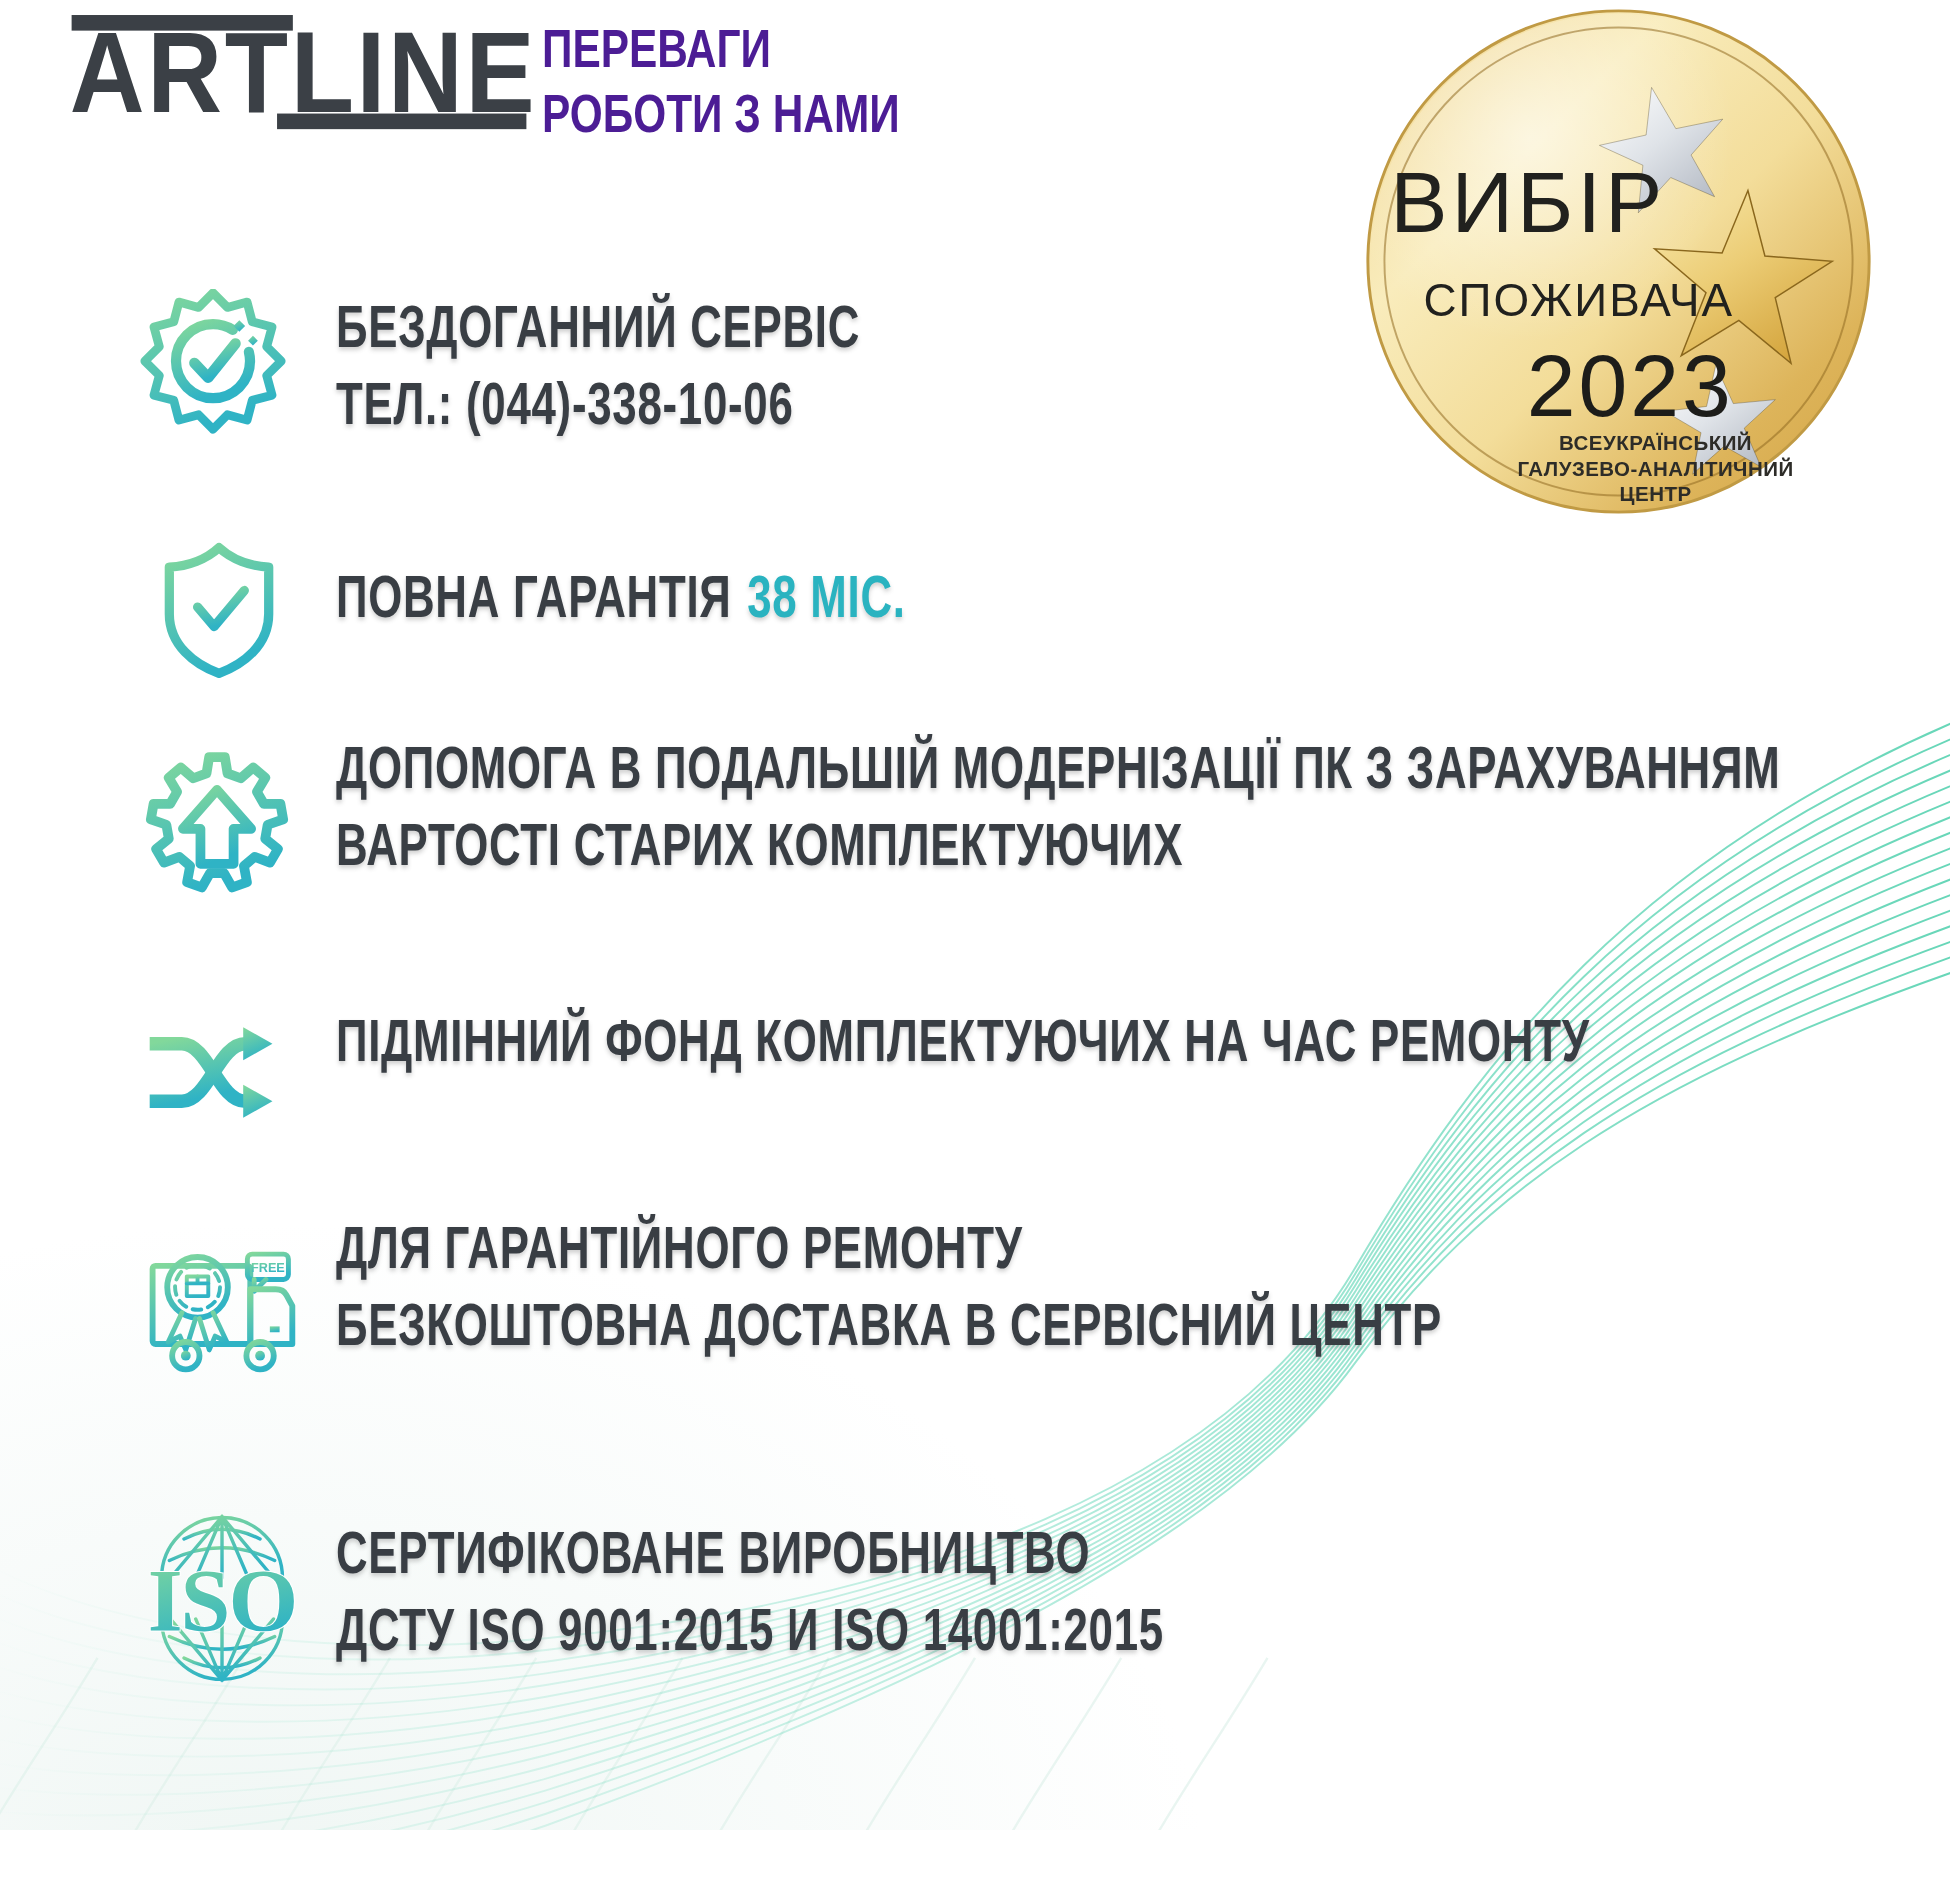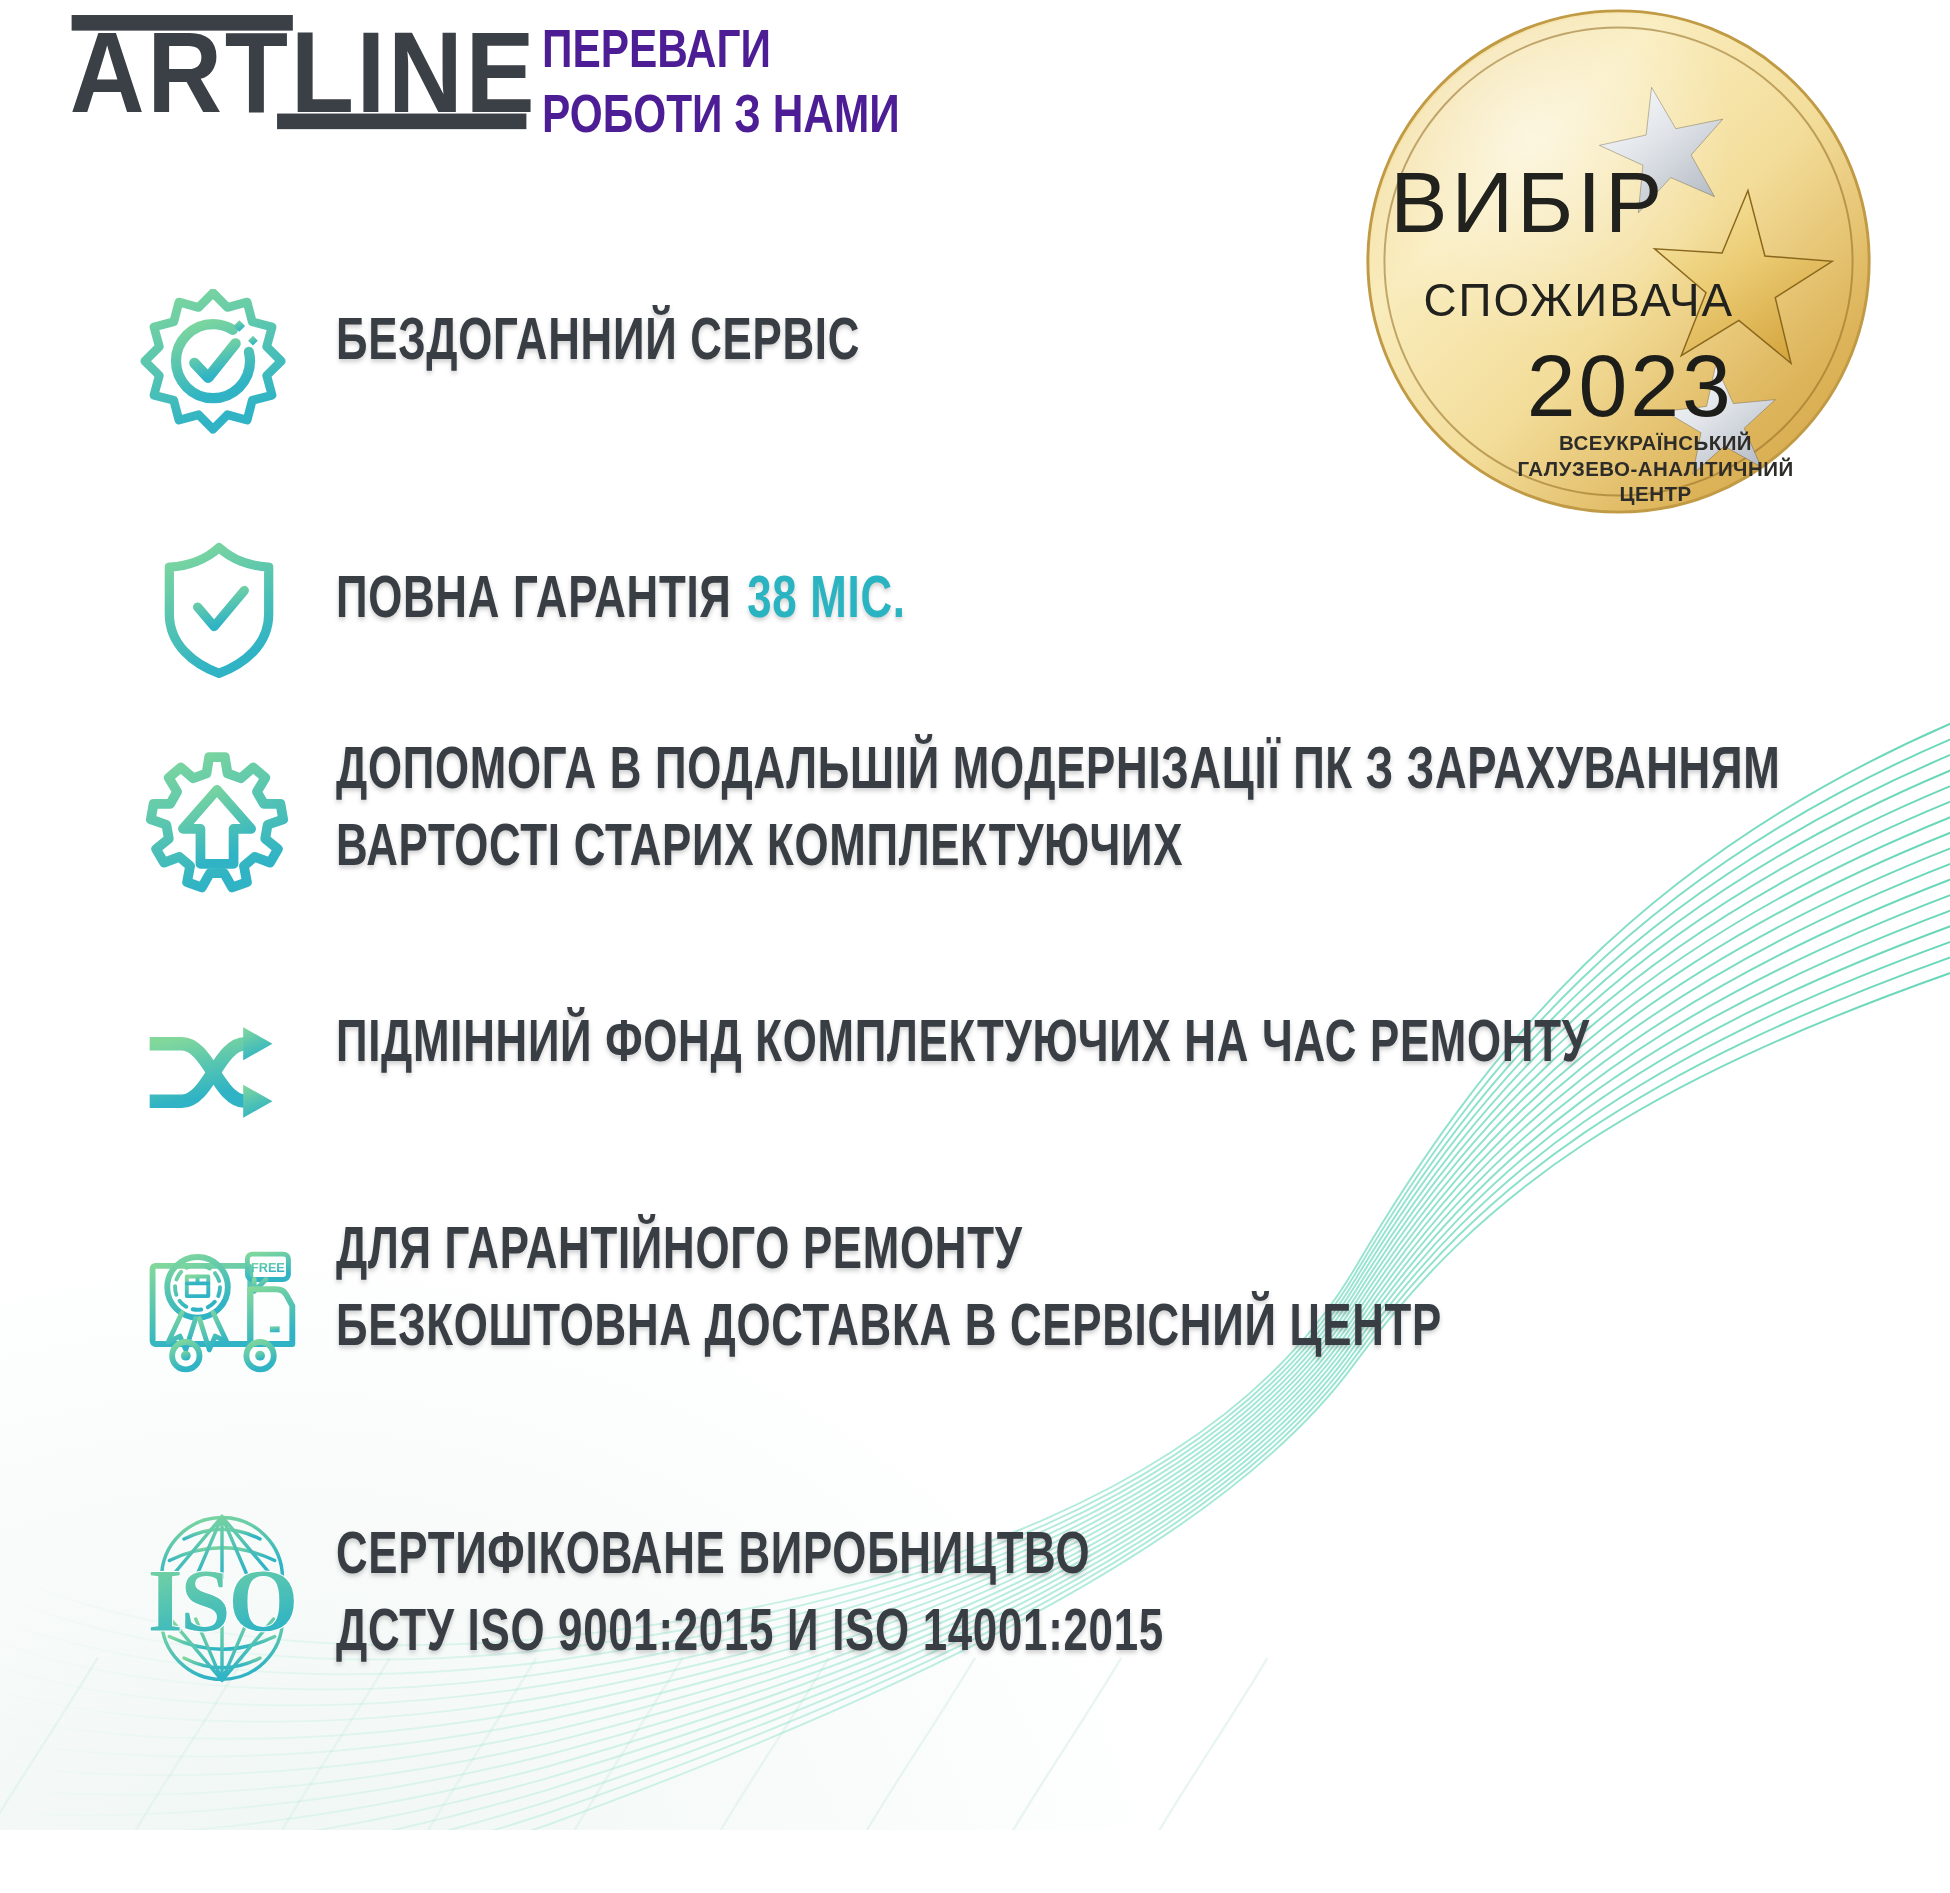--- a/index.html
+++ b/index.html
@@ -13,21 +13,21 @@
           font-size:53px;line-height:65px;}
   .cndh{display:block;transform:scaleX(.8);transform-origin:0 50%;white-space:nowrap;}
   .medal-svg{position:absolute;left:1363px;top:5.9px;z-index:2;}
   .bicon{position:absolute;z-index:3;}
   .btxt{position:absolute;left:336px;z-index:3;color:#393e44;font-weight:bold;letter-spacing:1px;}
   .bl{font-size:60px;line-height:77px;text-shadow:0 2.9px 4.9px rgba(70,70,70,.25);}
   .cnd{display:inline-block;transform:scaleX(.73);transform-origin:0 50%;white-space:nowrap;}
   .accent{color:#2ab3c0;margin-left:21.5px;}
   .i1{left:138px;top:289px}.i2{left:144px;top:534px}.i3{left:142px;top:747px}
   .i4{left:138px;top:997px}.i5{left:135px;top:1215px}.i6{left:137px;top:1500px}
-  .t1{top:300px}.t2{top:558px}.t3{top:729px}.t4{top:1002px}.t5{top:1209px}.t6{top:1514px}
+  .t1{top:288px}.t2{top:558px}.t3{top:729px}.t4{top:1002px}.t5{top:1209px}.t6{top:1514px}
   .med-big{font-size:88px;font-weight:500;letter-spacing:4px;fill:#21211e;}
   .med-mid{font-size:47px;font-weight:500;letter-spacing:2px;fill:#21211e;}
   .med-year{font-size:90px;font-weight:500;letter-spacing:3px;fill:#1d1d1a;}
   .med-org{font-size:21px;font-weight:600;fill:#2d2c28;letter-spacing:.5px;}
   .free-txt{font-size:13px;font-weight:bold;}
   .iso-txt{font-size:92px;font-weight:bold;font-family:"Liberation Serif",serif;letter-spacing:-2px;}
 </style>
 </head>
 <body>
 
@@ -137,20 +137,21 @@
     <g fill="none" stroke="url(#ig)" stroke-linejoin="round" stroke-linecap="round">
       <polygon stroke-width="9" points="77.0,4.0 91.8,18.9 112.0,13.4 117.3,33.7 137.6,39.0 132.1,59.2 147.0,74.0 132.1,88.8 137.6,109.0 117.3,114.3 112.0,134.6 91.8,129.1 77.0,144.0 62.2,129.1 42.0,134.6 36.7,114.3 16.4,109.0 21.9,88.8 7.0,74.0 21.9,59.2 16.4,39.0 36.7,33.7 42.0,13.4 62.2,18.9"></polygon>
       <circle cx="77" cy="74" r="38" stroke-width="10.5" pathLength="100" stroke-dasharray="84 12"></circle>
       <polyline points="58,76 72,91 100,56" stroke-width="11"></polyline>
     </g>
     <polygon points="104,32 110,38 104,44 98,38" fill="url(#ig)"></polygon>
     <polygon points="118,48 123,53 118,58 113,53" fill="url(#ig)"></polygon>
   </svg>
   <div class="btxt t1">
     <div class="bl"><span class="cnd">БЕЗДОГАННИЙ СЕРВІС</span></div>
+    <div class="bl"><span class="cnd">ТЕЛ.: (044)-338-10-06</span></div>
   </div>
 
   <svg class="bicon i2" width="151" height="151" viewBox="0 0 155 155">
     <g fill="none" stroke="url(#ig)" stroke-linejoin="round" stroke-linecap="round" stroke-width="9.5">
       <path d="M77,14 C64,26 45,33 26,34 L26,82 C26,114 52,134 77,143 C102,134 128,114 128,82 L128,34 C109,33 90,26 77,14 Z"></path>
       <polyline points="55,75 72,95 103,58"></polyline>
     </g>
   </svg>
   <div class="btxt t2">
     <div class="bl"><span class="cnd"><span>ПОВНА ГАРАНТІЯ</span><span class="accent">38 МІС.</span></span></div>

